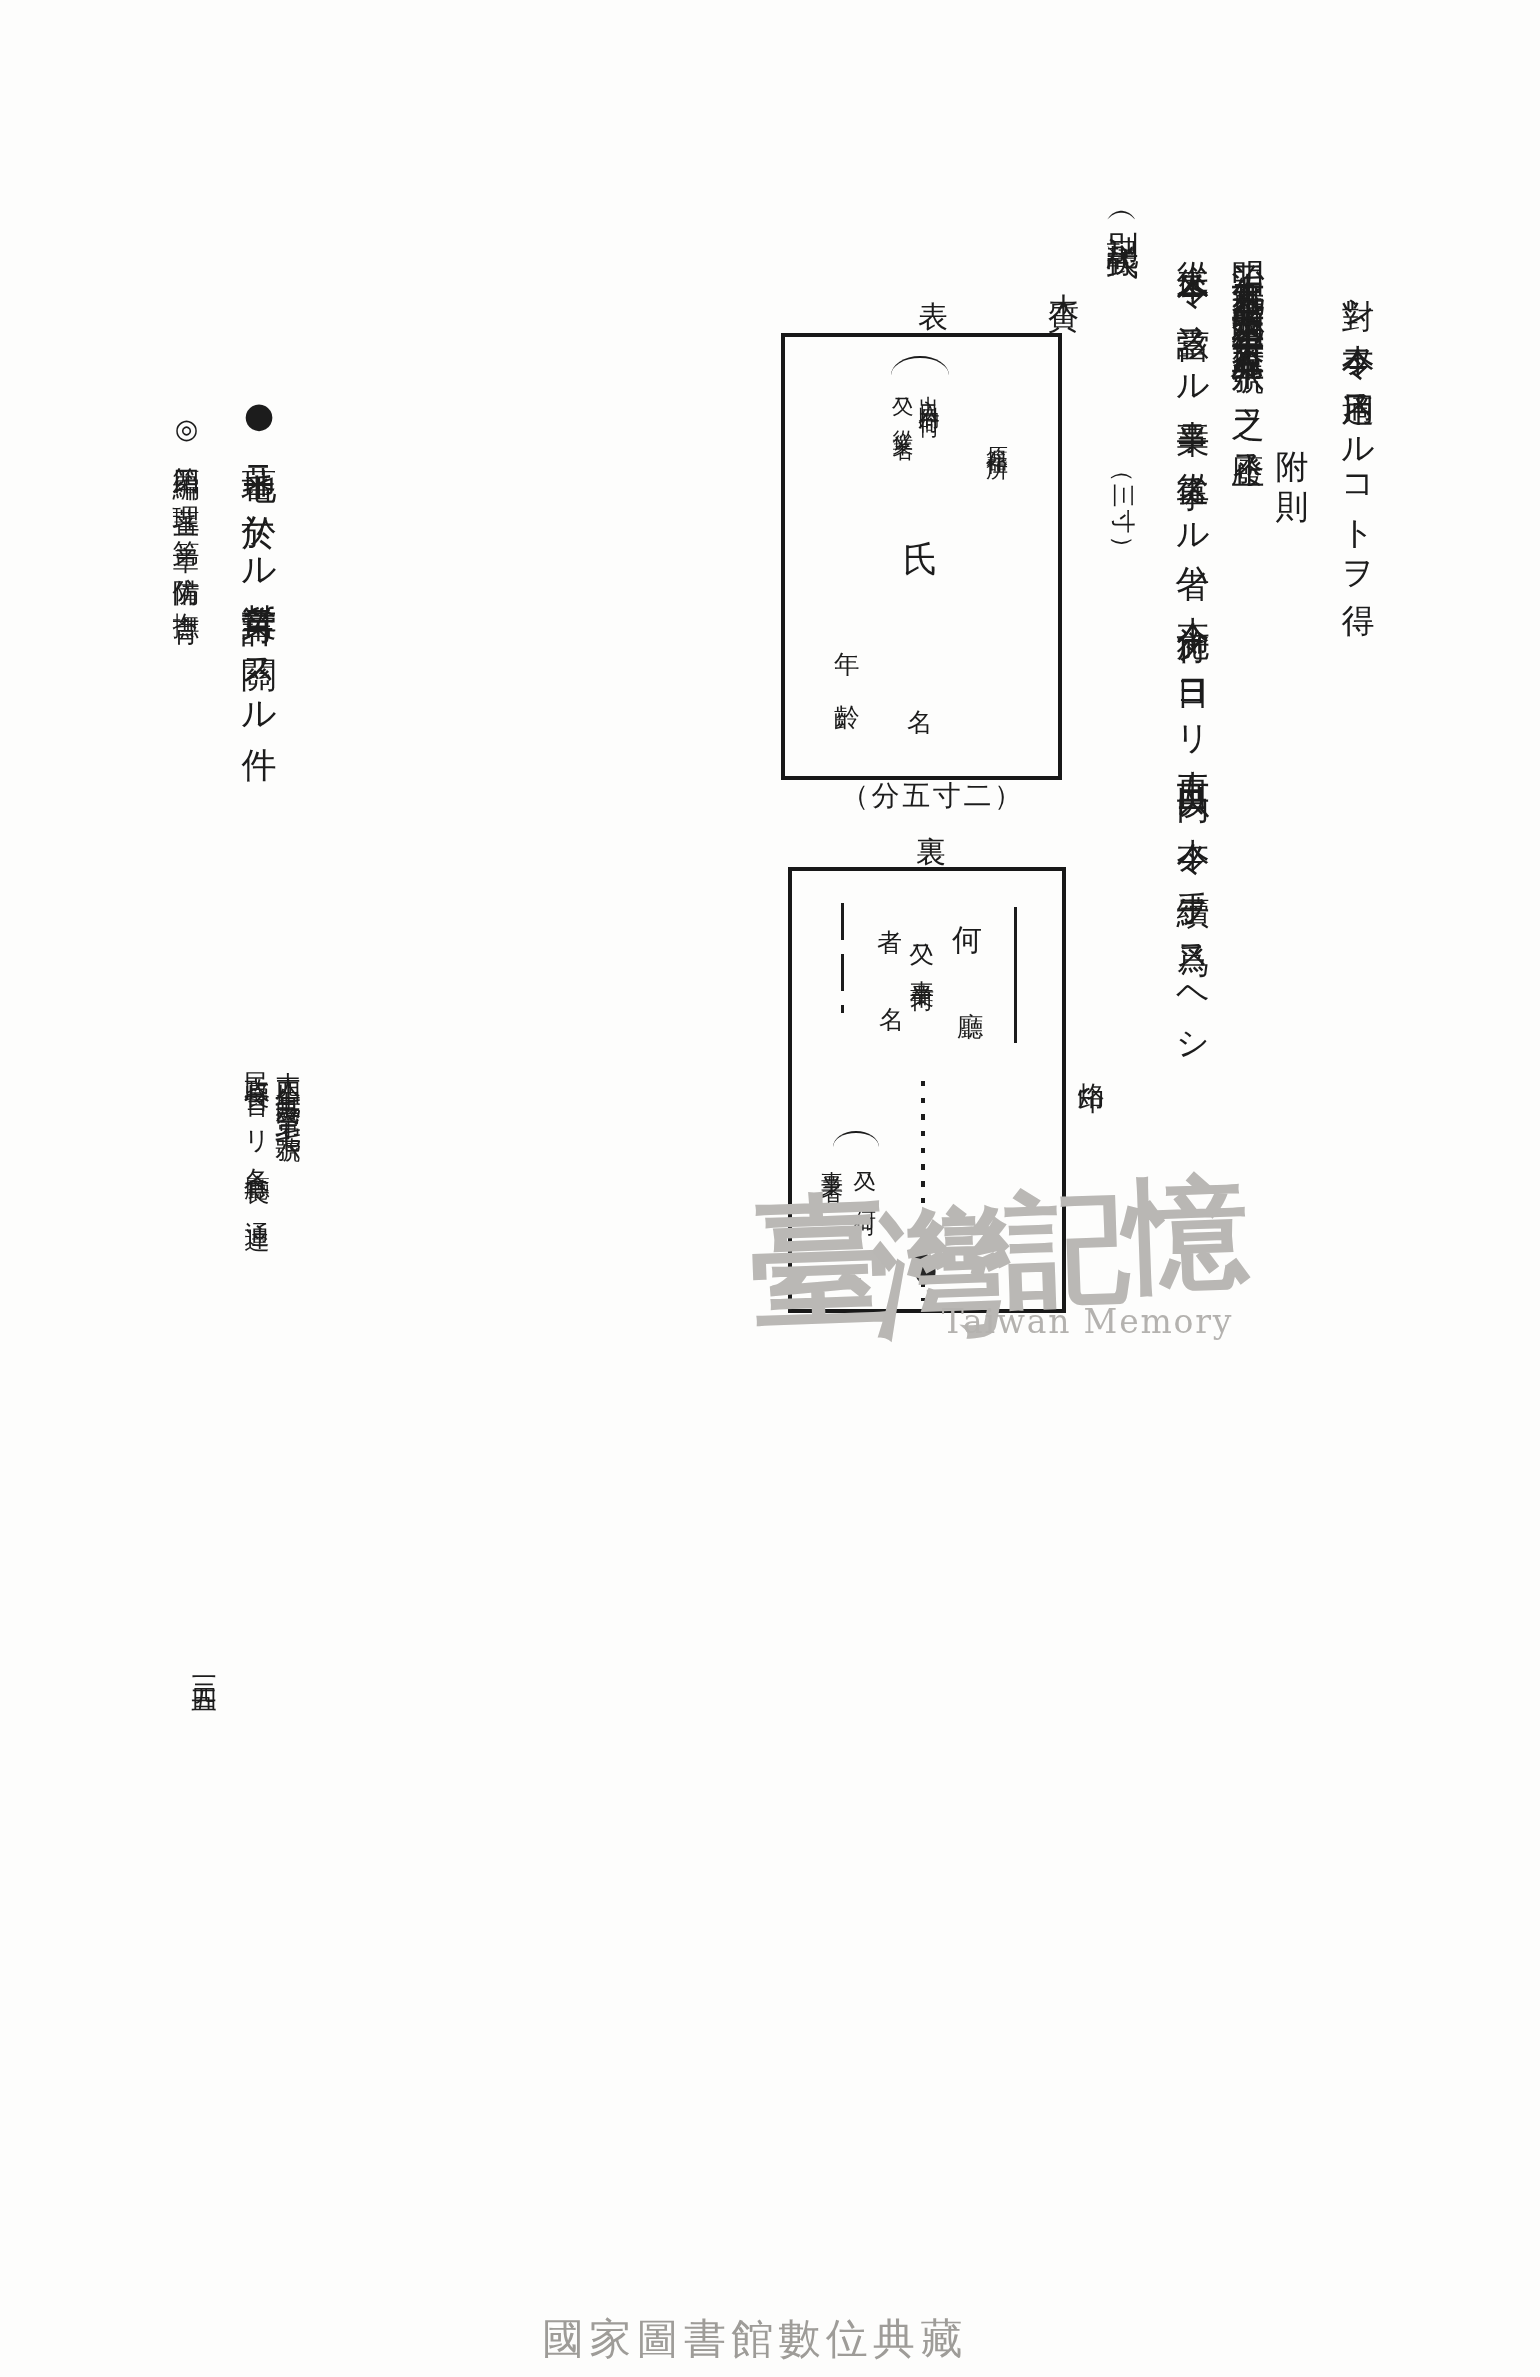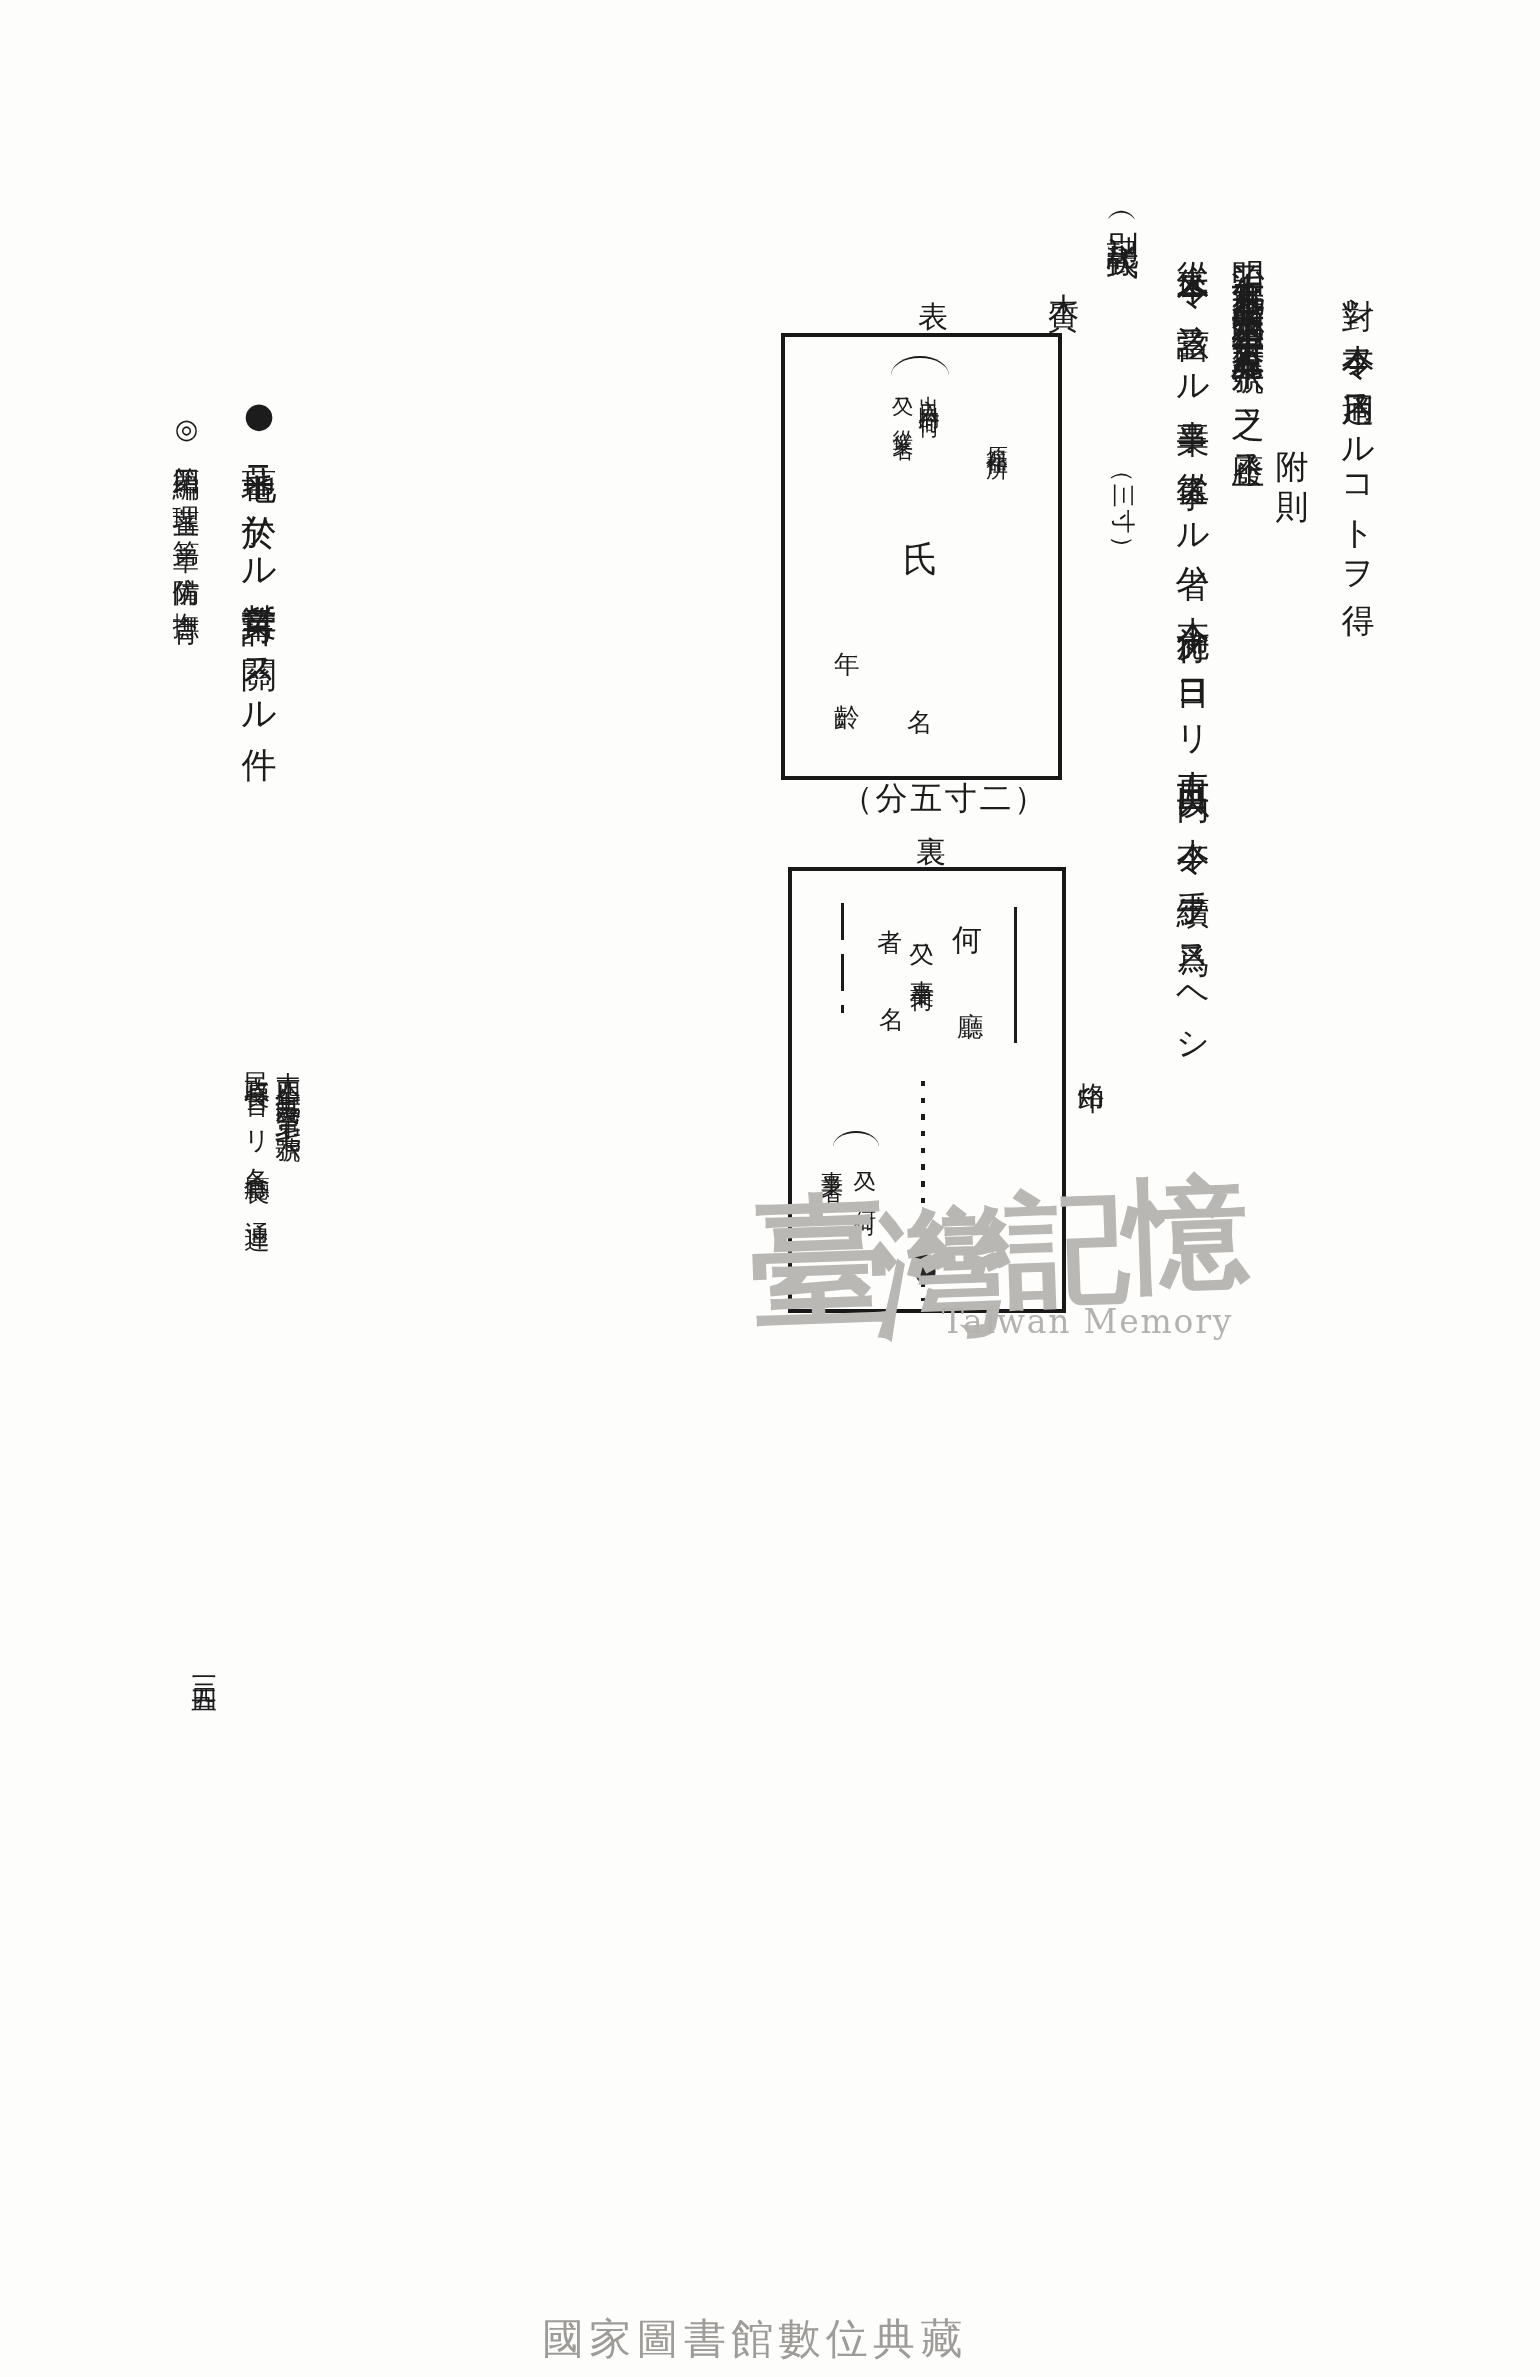--- a/index.html
+++ b/index.html
@@ -73,21 +73,21 @@
 <div class="vcol" style="left:1107px;top:201px;font-size:32px;letter-spacing:5.3px;">（別記樣式）</div>
 
 <div class="vcol" style="left:1048px;top:269px;font-size:31px;letter-spacing:7px;">木質</div>
 
 <div class="hlabel" style="left:918px;top:302px;font-size:30px;">表</div>
 
 <div class="formbox" style="left:781px;top:333px;width:273px;height:439px;"></div>
 
 <div class="rot90" style="left:1135px;top:458px;width:93px;height:26.4px;font-size:24px;text-align:center;letter-spacing:1.8px;">（三寸）</div>
 
-<div class="hlabel" style="left:841px;top:782px;width:167px;font-size:32px;text-align:center;letter-spacing:2.6px;">（分五寸二）</div>
+<div class="hlabel" style="left:841px;top:782px;width:167px;font-size:28px;text-align:center;letter-spacing:2.6px;">（分五寸二）</div>
 
 <div class="vcol" style="left:986px;top:429px;font-size:22px;letter-spacing:3.5px;">原籍住所</div>
 
 <div class="arc" style="left:891px;top:356px;width:58px;height:17.6px;"></div>
 
 <div class="vcol" style="left:918px;top:379px;font-size:21px;letter-spacing:4.4px;">出入目的何何</div>
 
 <div class="vcol" style="left:892px;top:381px;font-size:21px;letter-spacing:4.4px;">又ハ從業名</div>
 
 <div class="hlabel" style="left:903px;top:542px;font-size:35px;">氏</div>

